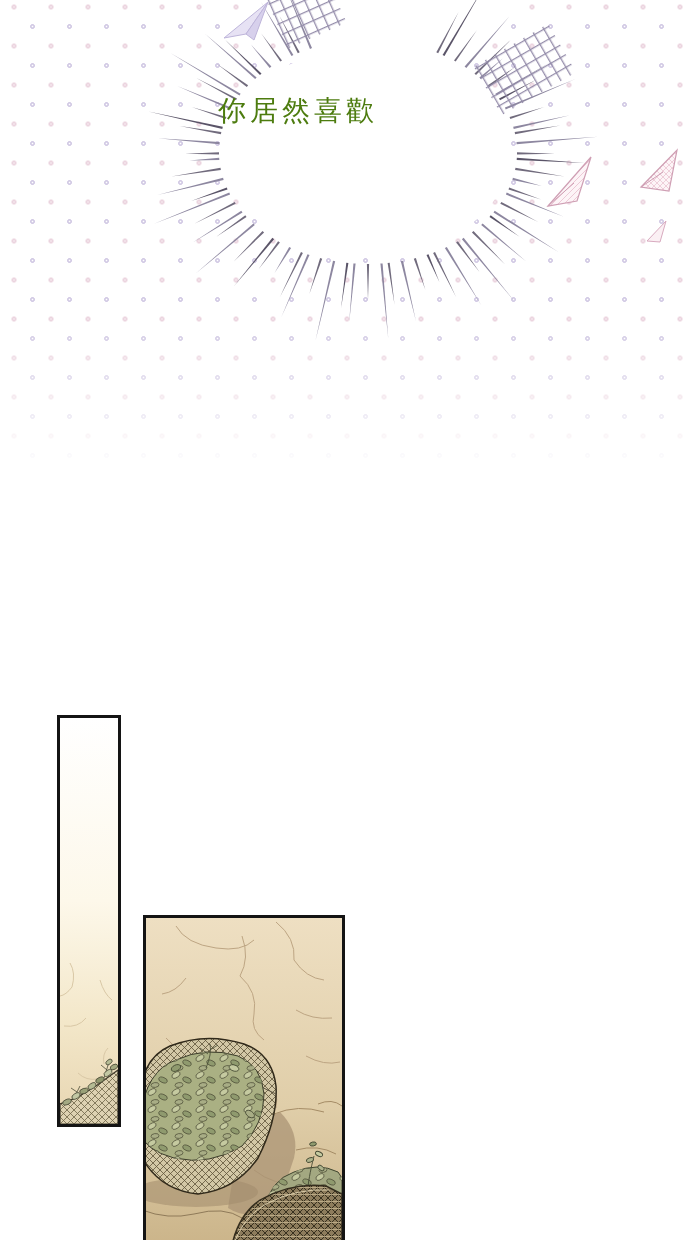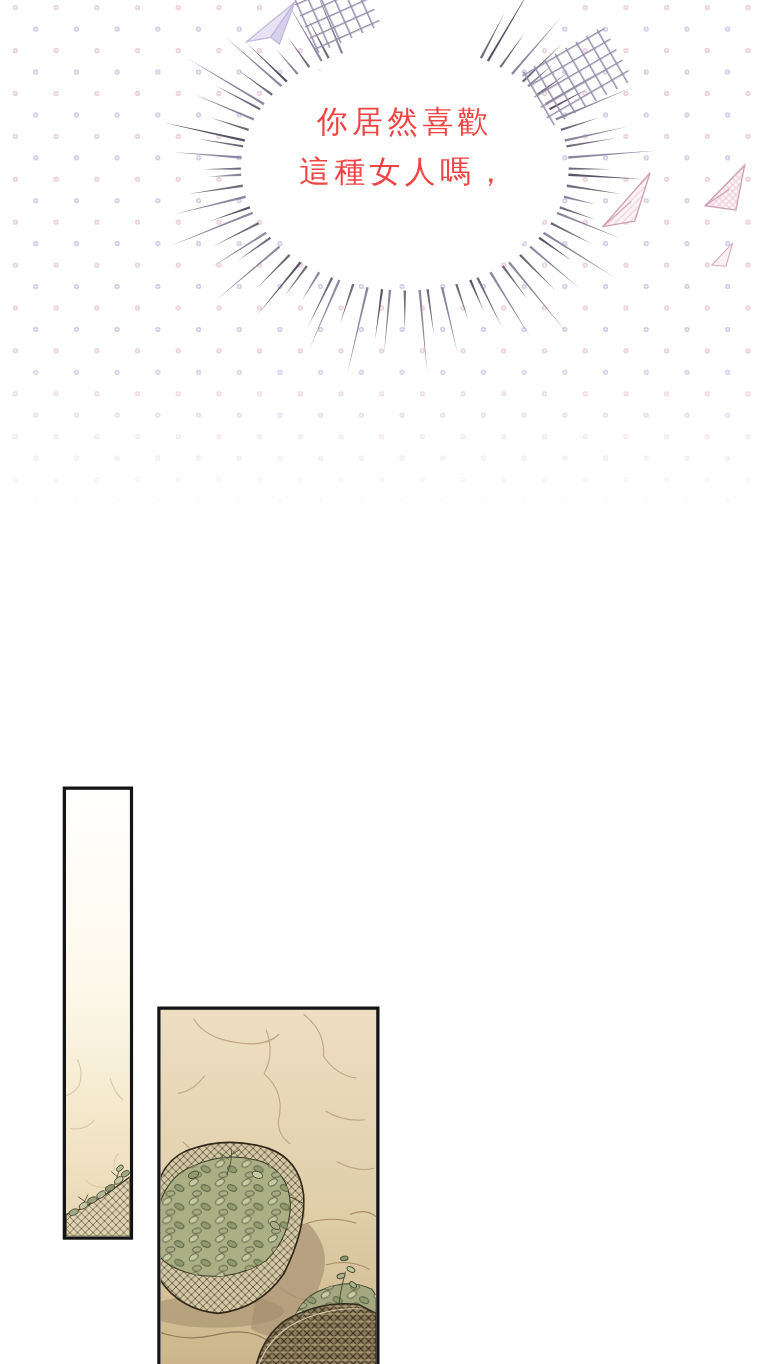--- a/index.html
+++ b/index.html
@@ -17,21 +17,21 @@
     background-size:37px 39px, 37px 39px;
     background-position:14px 7px, 32.5px 26.5px;
   }
   .dots-layer::after{
     content:"";position:absolute;inset:0;
     background:linear-gradient(to bottom, rgba(255,255,255,0) 0 320px, #ffffff 470px);
   }
   .deco-svg{position:absolute;left:0;top:0;}
   .speech-text{
     position:absolute;left:218px;top:88px;width:300px;
-    text-align:center;color:#ef4444;
+    text-align:left;color:#4d7c0f;
     font-size:28px;line-height:45px;letter-spacing:4px;font-weight:500;
   }
   .speech-text span{display:block;white-space:nowrap;}
   .panel{position:absolute;border:3px solid #141414;background:#fff;overflow:hidden;}
   .panel svg{display:block;}
   #panel-tall{left:57px;top:715px;width:58px;height:406px;}
   #panel-wide{left:143px;top:915px;width:196px;height:340px;}
 </style>
 </head>
 <body>
@@ -150,21 +150,20 @@
     <path d="M641 187 L677 150 L669 191 Z" fill="url(#pinkCross)" stroke="#cf9fb4" stroke-width="1.2"></path>
     <path d="M641 187 L663 172" stroke="#cf9fb4" stroke-width="1" fill="none"></path>
   </g>
   <g>
     <path d="M647 241 L666 221 L660 242 Z" fill="#fbf0f4" stroke="#d8aabf" stroke-width="1"></path>
   </g>
 </svg>
 
 <div class="speech-text">
   <span>你居然喜歡</span>
-  <span>這種女人嗎，</span>
 </div>
 
 <div id="panel-tall" class="panel">
   <svg width="58" height="406" viewBox="0 0 58 406">
     <defs>
       <linearGradient id="p1bg" x1="0" y1="0" x2="0" y2="1">
         <stop offset="0" stop-color="#ffffff"></stop>
         <stop offset="0.45" stop-color="#fdf8ea"></stop>
         <stop offset="0.75" stop-color="#f3e7c9"></stop>
         <stop offset="1" stop-color="#e7d5b1"></stop>

